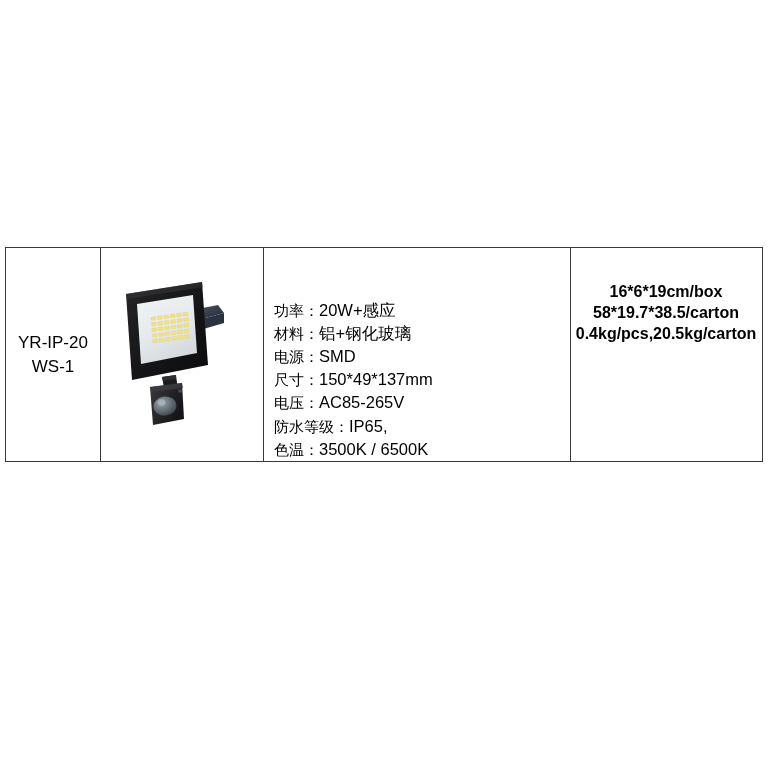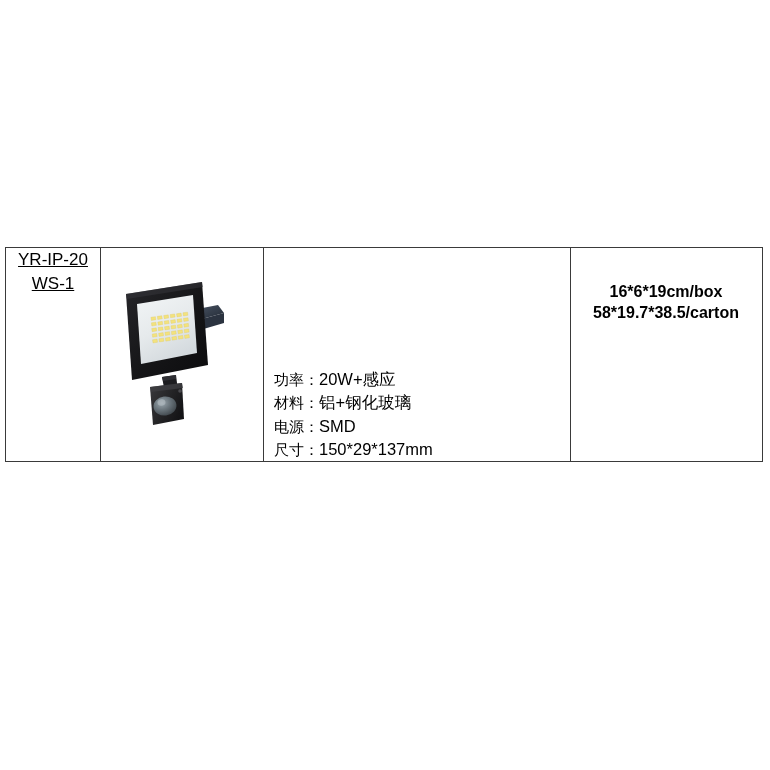--- a/index.html
+++ b/index.html
@@ -32,23 +32,22 @@
     box-sizing: border-box;
     position: relative;
     border-right: 1.5px solid #3a3a3a;
     height: 100%;
   }
   .cell.last { border-right: none; }
 
   #cell-model {
     width: 95px;
     display: flex;
-    align-items: flex-start;
+    align-items: center;
     justify-content: center;
-    text-decoration: underline;
   }
   #model-text {
     font-size: 17px;
     line-height: 24px;
     text-align: center;
     width: 72px;
     word-break: break-all;
   }
 
   #cell-image {
@@ -220,25 +219,35 @@
       <div class="spec-line">
         <span class="spec-label">功率：</span><span class="spec-value">20W+感应</span>
       </div>
       <div class="spec-line">
         <span class="spec-label">材料：</span><span class="spec-value">铝+钢化玻璃</span>
       </div>
       <div class="spec-line">
         <span class="spec-label">电源：</span><span class="spec-value">SMD</span>
       </div>
       <div class="spec-line">
-        <span class="spec-label">尺寸：</span><span class="spec-value">150*29*137mm</span>
+        <span class="spec-label">尺寸：</span><span class="spec-value">150*49*137mm</span>
+      </div>
+      <div class="spec-line">
+        <span class="spec-label">电压：</span><span class="spec-value">AC85-265V</span>
+      </div>
+      <div class="spec-line">
+        <span class="spec-label">防水等级：</span><span class="spec-value">IP65,</span>
+      </div>
+      <div class="spec-line">
+        <span class="spec-label">色温：</span><span class="spec-value">3500K / 6500K</span>
       </div>
     </div>
   </div>
 
   <div class="cell last" id="cell-packing">
     <div id="packing-list">
       <div class="pack-line">16*6*19cm/box</div>
       <div class="pack-line">58*19.7*38.5/carton</div>
+      <div class="pack-line">0.4kg/pcs,20.5kg/carton</div>
     </div>
   </div>
 
 </div>
 
 </body></html>

